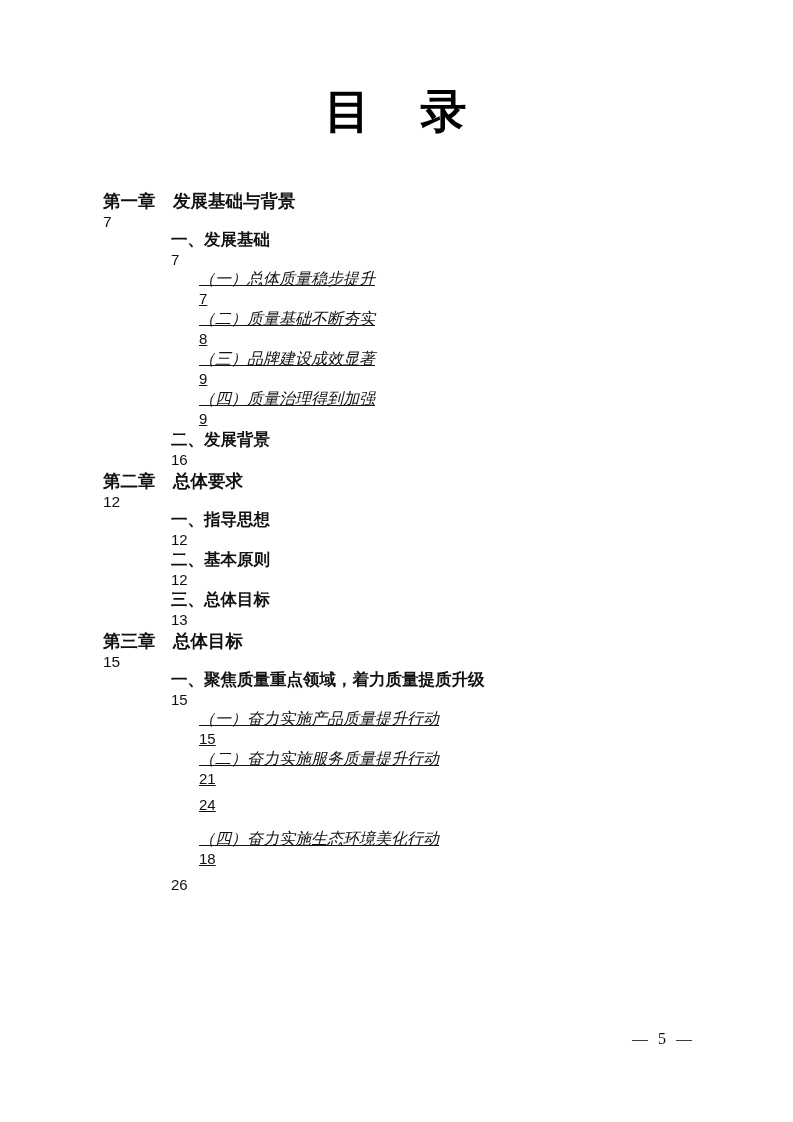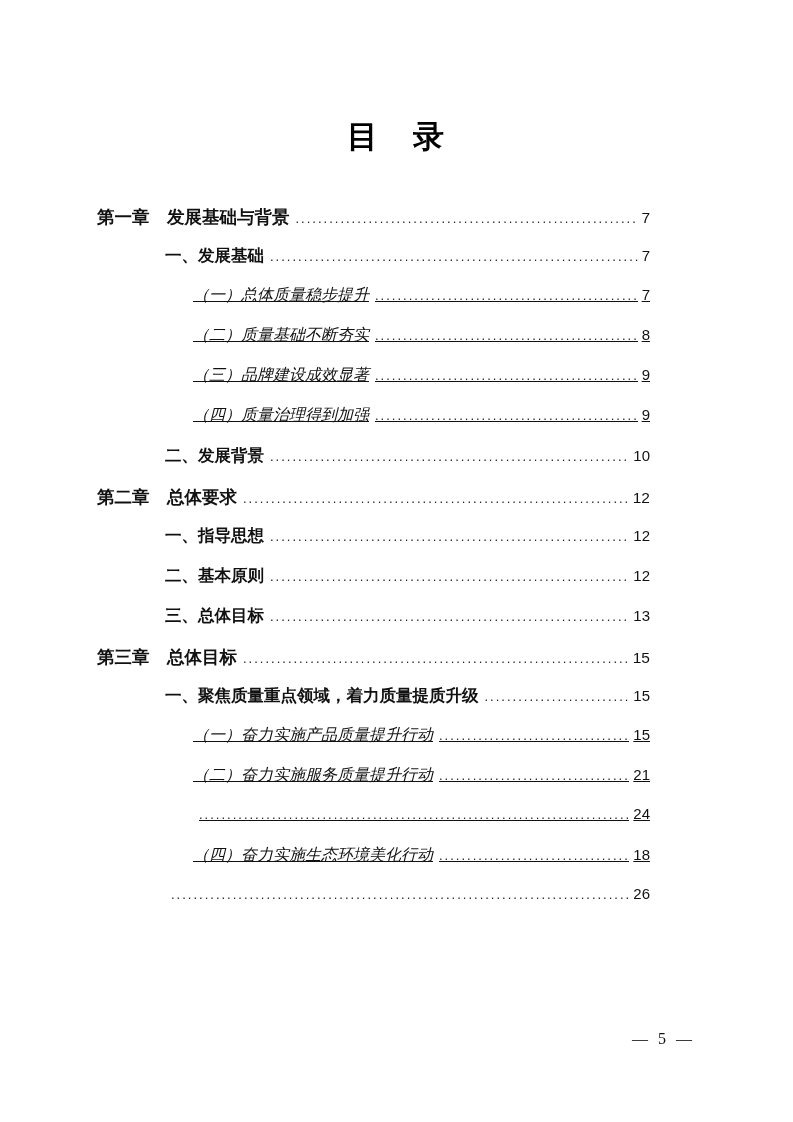--- a/index.html
+++ b/index.html
@@ -10,38 +10,39 @@
   .page {
     position: relative;
     width: 793px;
     height: 1122px;
     background: #ffffff;
     overflow: hidden;
     font-family: "Liberation Sans", sans-serif;
     color: #111111;
   }
   .doc-title {
-    padding-top: 118px;
+    padding-top: 84px;
     text-align: center;
     font-family: "Liberation Serif", serif;
     font-weight: 700;
-    font-size: 31px;
+    font-size: 46px;
     line-height: 1.2;
     letter-spacing: 2px;
     color: #000000;
   }
   .toc {
     margin: 50px 143px 0 97px; 
   }
   .toc-row {
     display: flex;
     align-items: baseline;
     height: 24px;
     margin-bottom: 16px; 
     white-space: nowrap;
+    flex-direction: column;
   }
   .toc-row .toc-label {
     flex: 0 0 auto;
   }
   .toc-row .toc-dots {
     flex: 1 1 auto;
     overflow: hidden;
     margin: 0 4px 0 6px;
     font-size: 13px;
     letter-spacing: 2px;
@@ -133,21 +134,21 @@
 
     <div class="toc-row lvl3">
       <span class="toc-label">（四）质量治理得到加强</span>
       <span class="toc-dots"></span>
       <span class="toc-page">9</span>
     </div>
 
     <div class="toc-row lvl2">
       <span class="toc-label">二、发展背景</span>
       <span class="toc-dots"></span>
-      <span class="toc-page">10</span>
+      <span class="toc-page">16</span>
     </div>
 
     <div class="toc-row lvl1">
       <span class="toc-label">第二章　总体要求</span>
       <span class="toc-dots"></span>
       <span class="toc-page">12</span>
     </div>
 
     <div class="toc-row lvl2">
       <span class="toc-label">一、指导思想</span>

